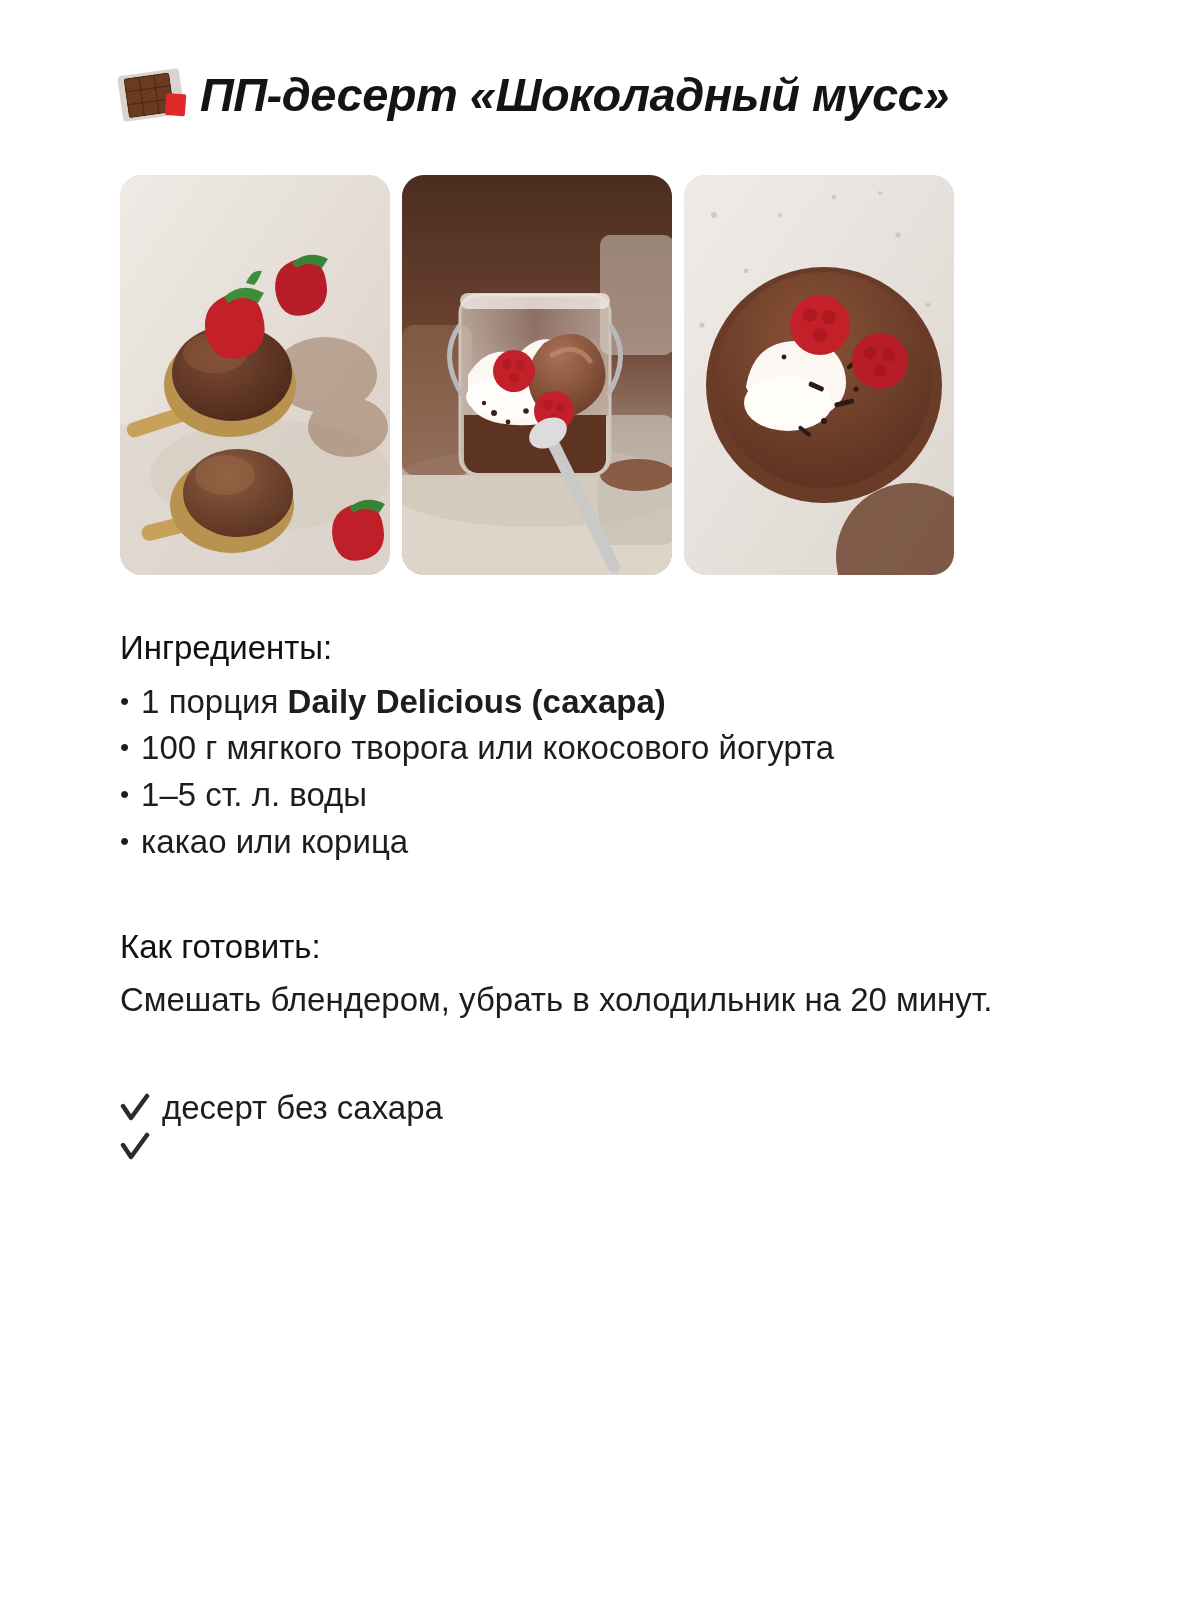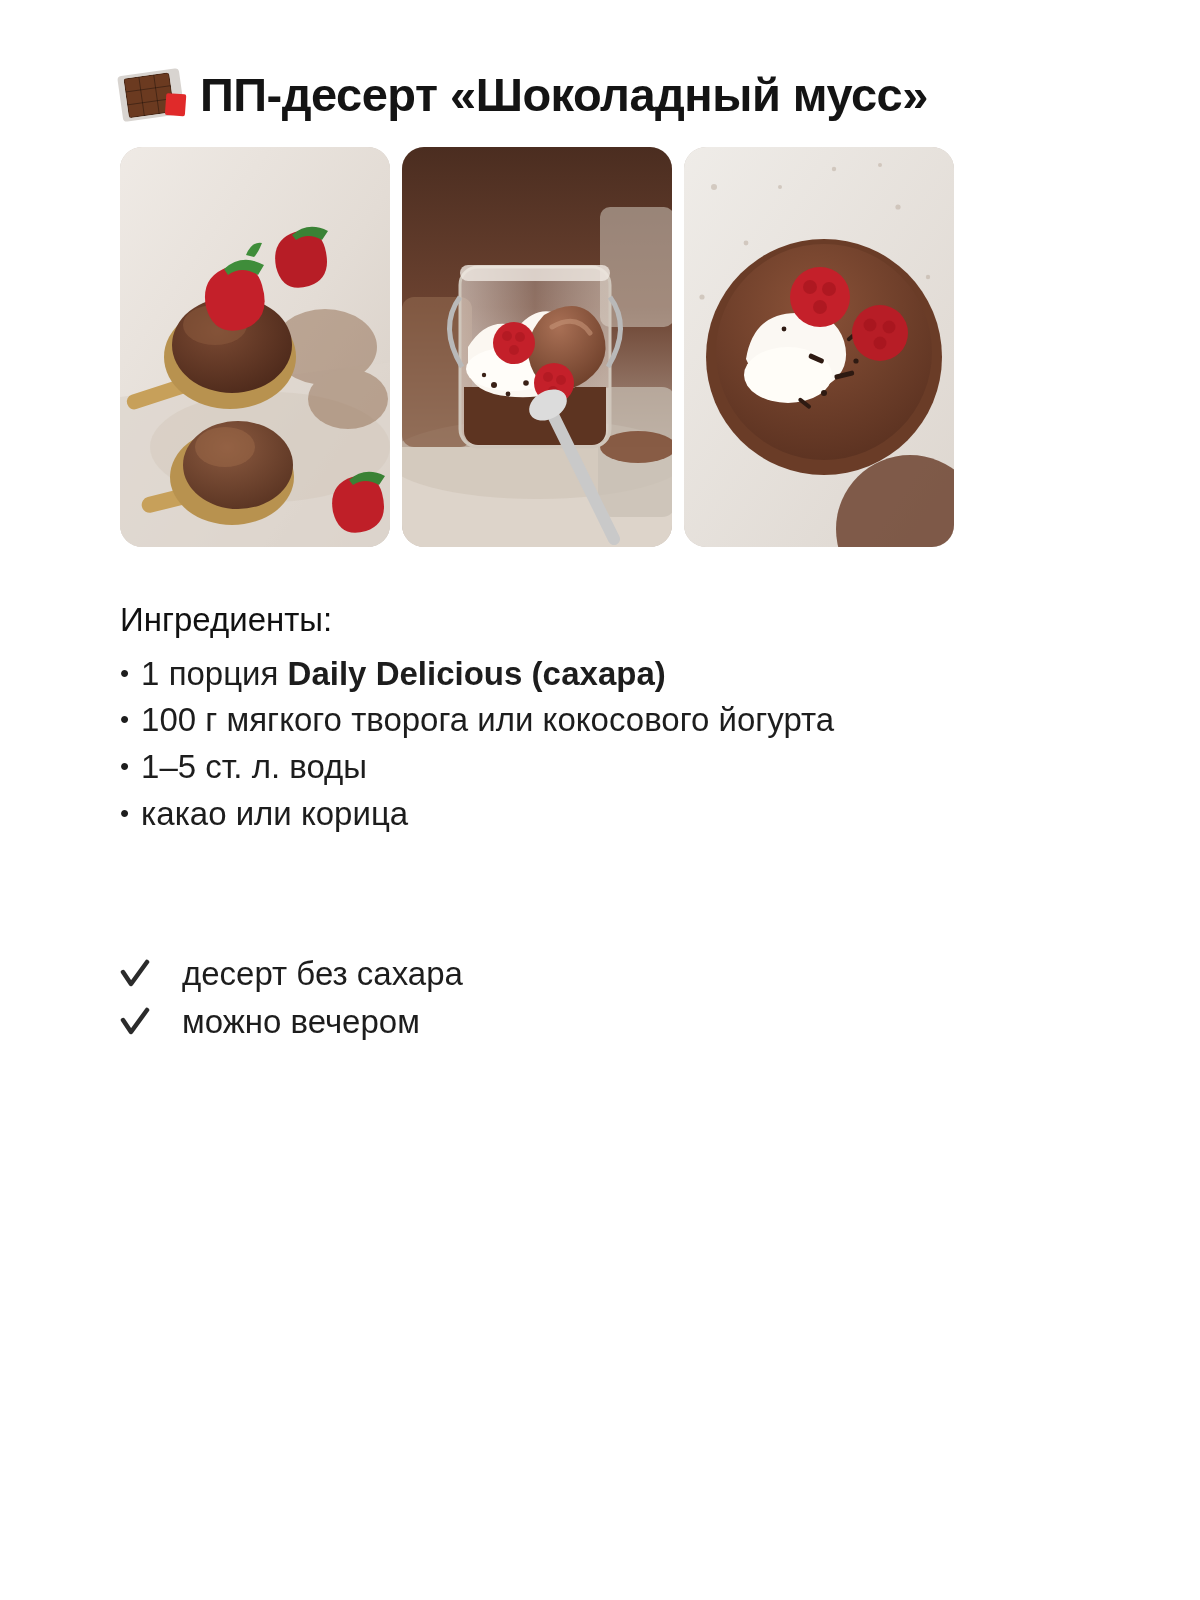--- a/index.html
+++ b/index.html
@@ -21,21 +21,22 @@
     background: #ffffff;
     box-sizing: border-box;
     padding: 70px 60px 0 120px;
   }
 
   
   .title-row {
     display: flex;
     align-items: center;
     gap: 18px;
-    margin: 0 0 28px 0;
+    margin: 0 0 56px 0;
+    font-style: italic;
   }
   .chocolate-icon {
     width: 62px;
     height: 46px;
     position: relative;
     flex: 0 0 auto;
     transform: rotate(-8deg);
   }
   .chocolate-icon .wrap {
     position: absolute;
@@ -132,21 +133,21 @@
     list-style: none;
     margin: 0;
     padding: 0;
   }
   ul.checks li {
     font-size: 33px;
     line-height: 1.46;
     color: #1d1d1d;
     display: flex;
     align-items: center;
-    gap: 32px;
+    gap: 12px;
     white-space: nowrap;
   }
   .check-icon {
     flex: 0 0 auto;
     width: 30px;
     height: 30px;
     display: inline-block;
   }
   .check-icon svg { display: block; }
 </style>
@@ -367,37 +368,40 @@
       </li>
       <li>
         <span class="bullet-dot">•</span>
         <span class="li-text">какао или корица</span>
       </li>
     </ul>
   </div>
 
   <div class="gap"></div>
 
+  <div class="section">
+    <div class="heading">Как готовить:</div>
+    <p class="para">Смешать блендером, убрать в холодильник на 20 минут.</p>
+  </div>
 
   <div class="gap"></div>
 
   <div class="section">
     <ul class="checks">
       <li>
         <span class="check-icon">
           <svg width="30" height="30" viewBox="0 0 30 30">
               <path d="M3 13 L11 25 L27 3" stroke="#2b2b2b" stroke-width="4.5" fill="none" stroke-linecap="round" stroke-linejoin="round"></path>
             </svg>
         </span>
         <span>десерт без сахара</span>
       </li>
       <li>
         <span class="check-icon">
           <svg width="30" height="30" viewBox="0 0 30 30">
               <path d="M3 13 L11 25 L27 3" stroke="#2b2b2b" stroke-width="4.5" fill="none" stroke-linecap="round" stroke-linejoin="round"></path>
             </svg>
         </span>
-        <span>можно вечером</span>
       </li>
     </ul>
   </div>
 
 </div>
 
 </body></html>

